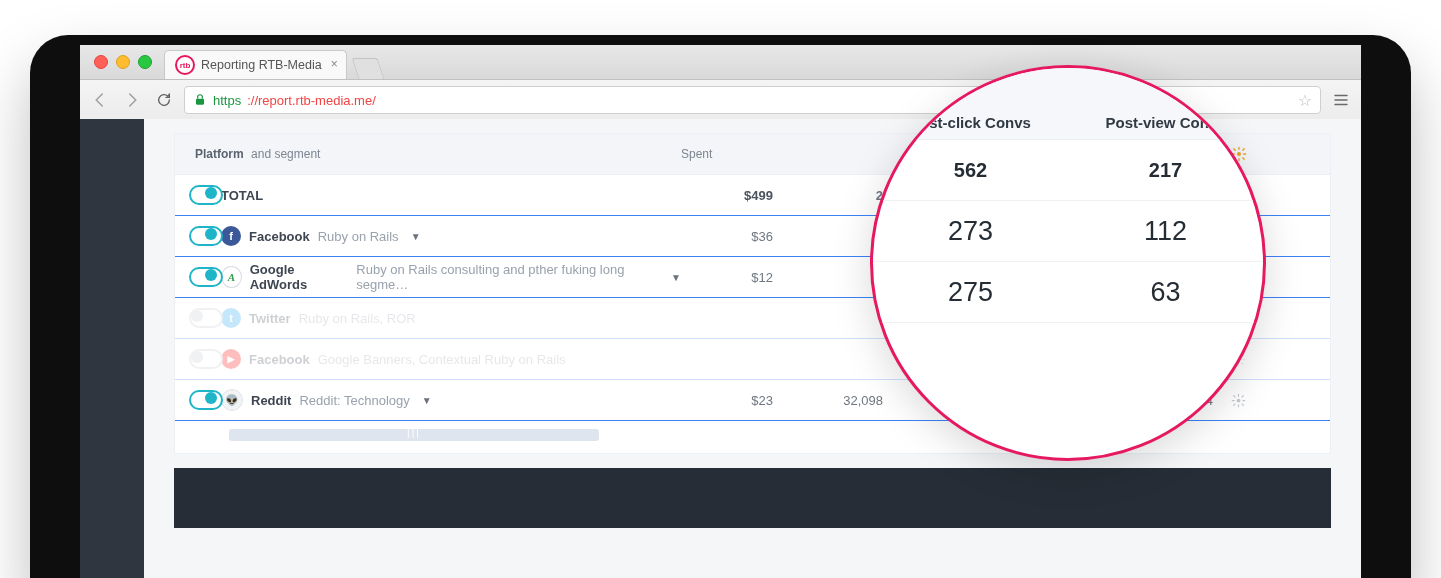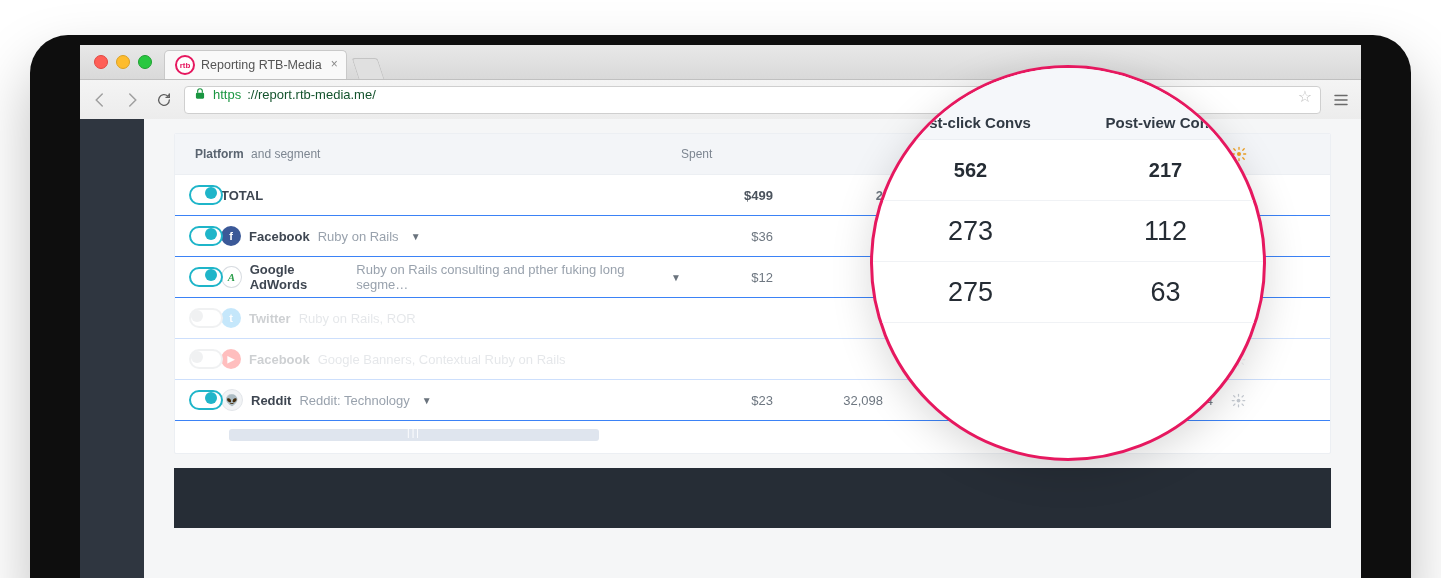--- a/index.html
+++ b/index.html
@@ -103,28 +103,28 @@
     color:#a0a0a0;
   }
   .navbtn.active{color:#555;}
   .omnibox{
     flex:1;
     height:26px;
     border:1px solid #cfcfcf;
     border-radius:4px;
     background:#fff;
     display:flex;
-    align-items:flex-start;
+    align-items:center;
     padding:0 8px;
     font-size:13px;
     gap:6px;
   }
   .lock{width:14px;height:14px;}
   .url-https{color:#1a9641;}
-  .url-rest{color:#14532d;}
+  .url-rest{color:#ef4444;}
   .star{color:#bdbdbd;margin-left:auto;font-size:16px;}
   .burger{color:#6a6a6a;}
 
   
   .page {
     position:absolute;
     top:74px;left:0;right:0;bottom:0;
     background:#f5f6f7;
     display:flex;
   }

